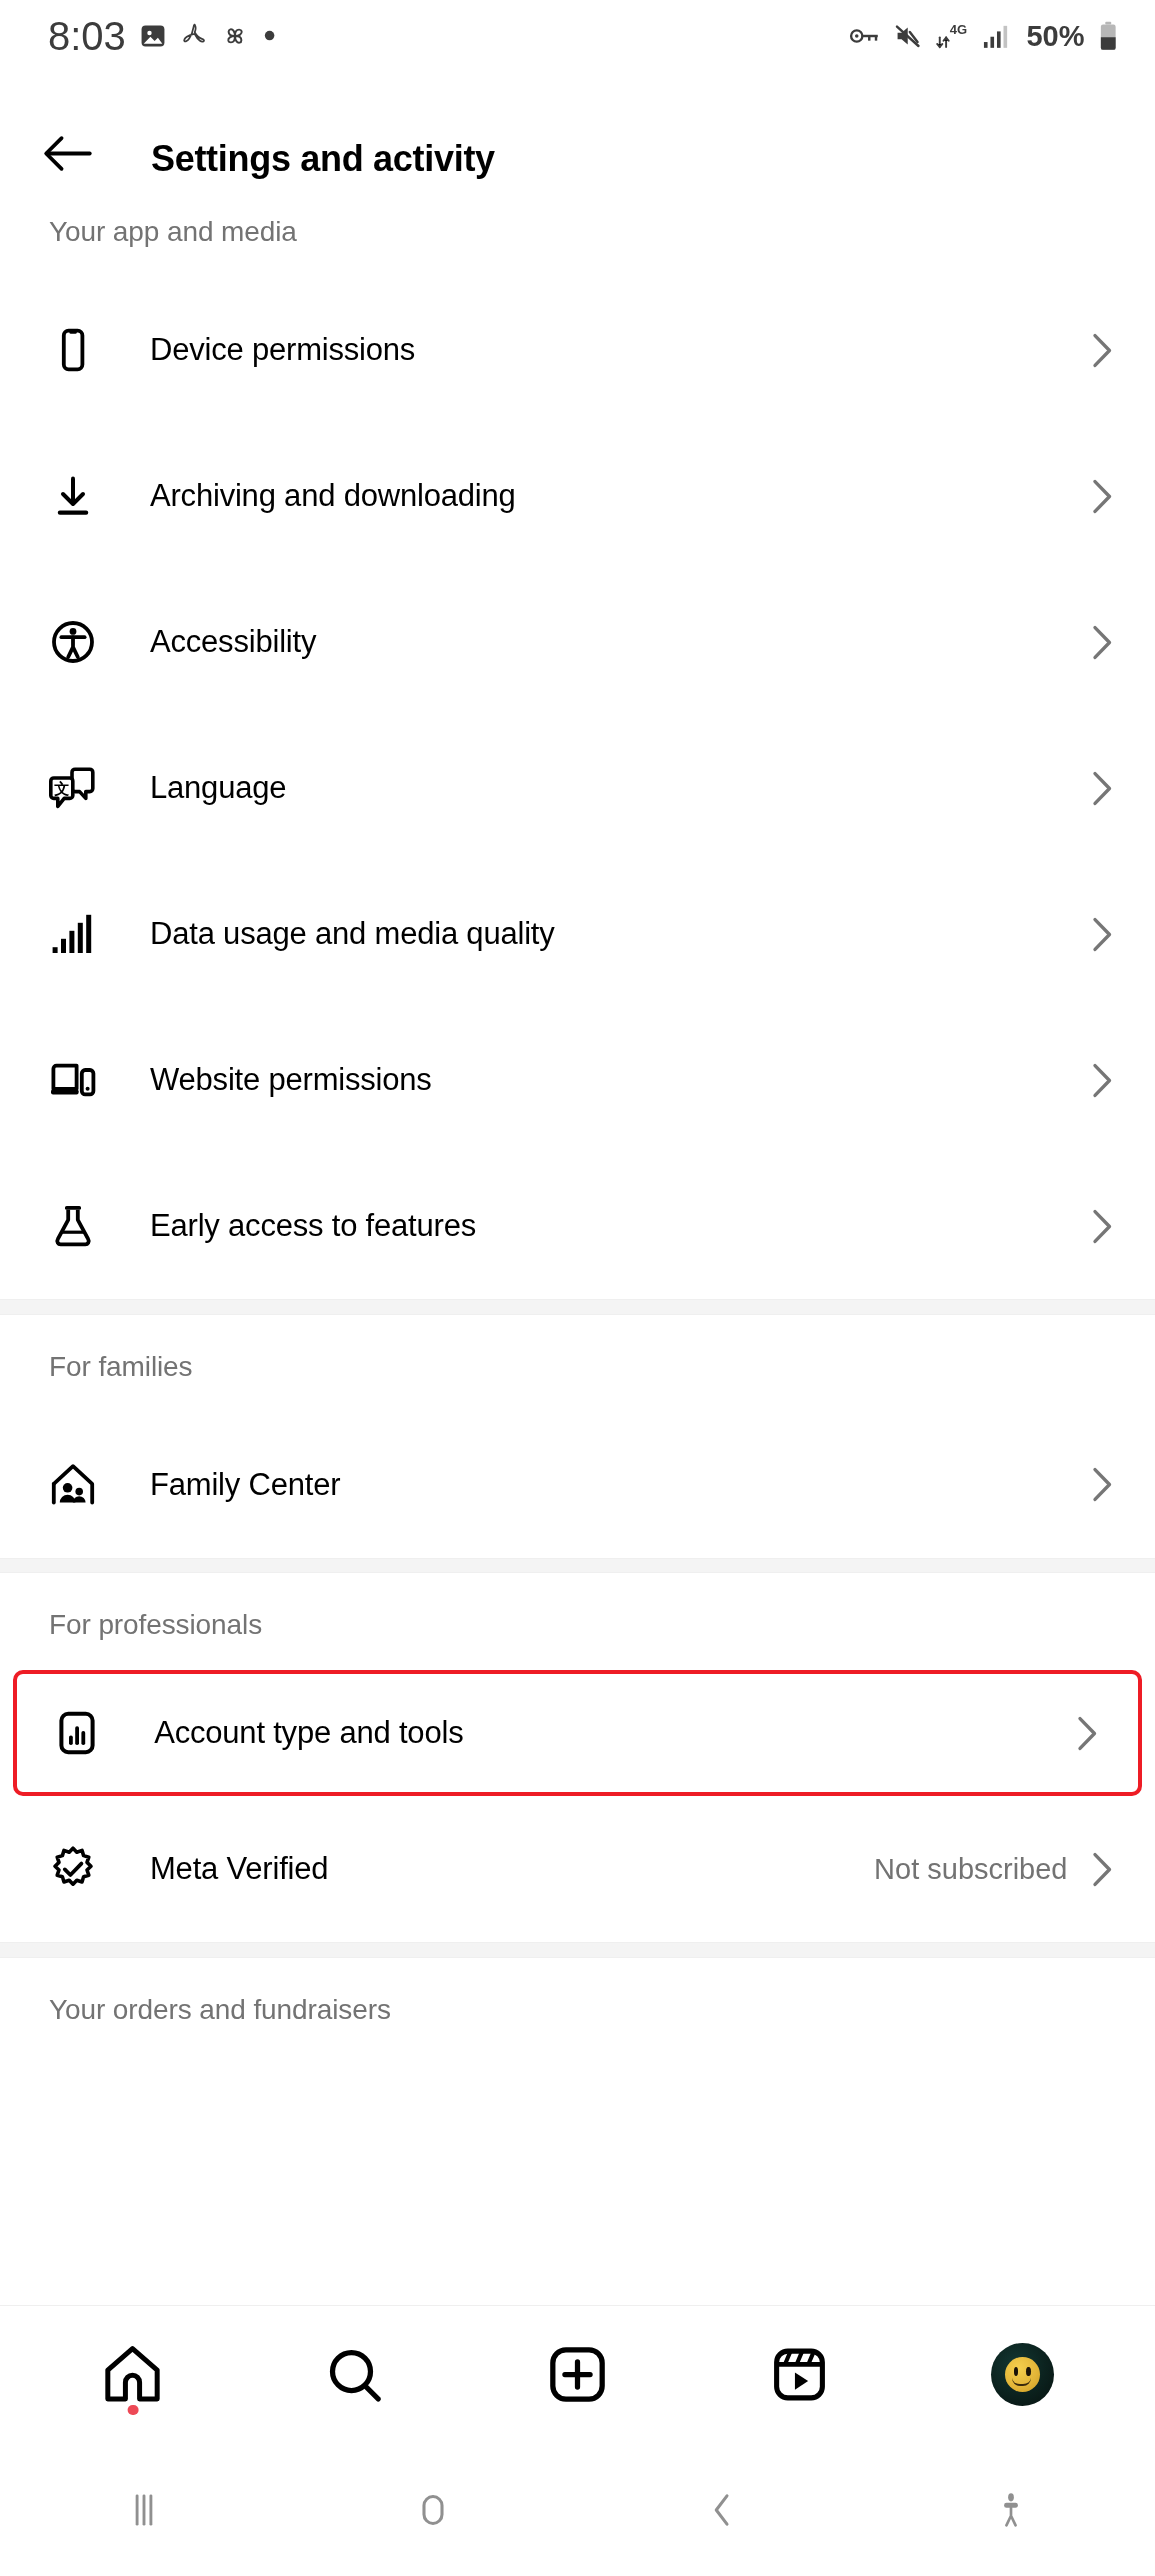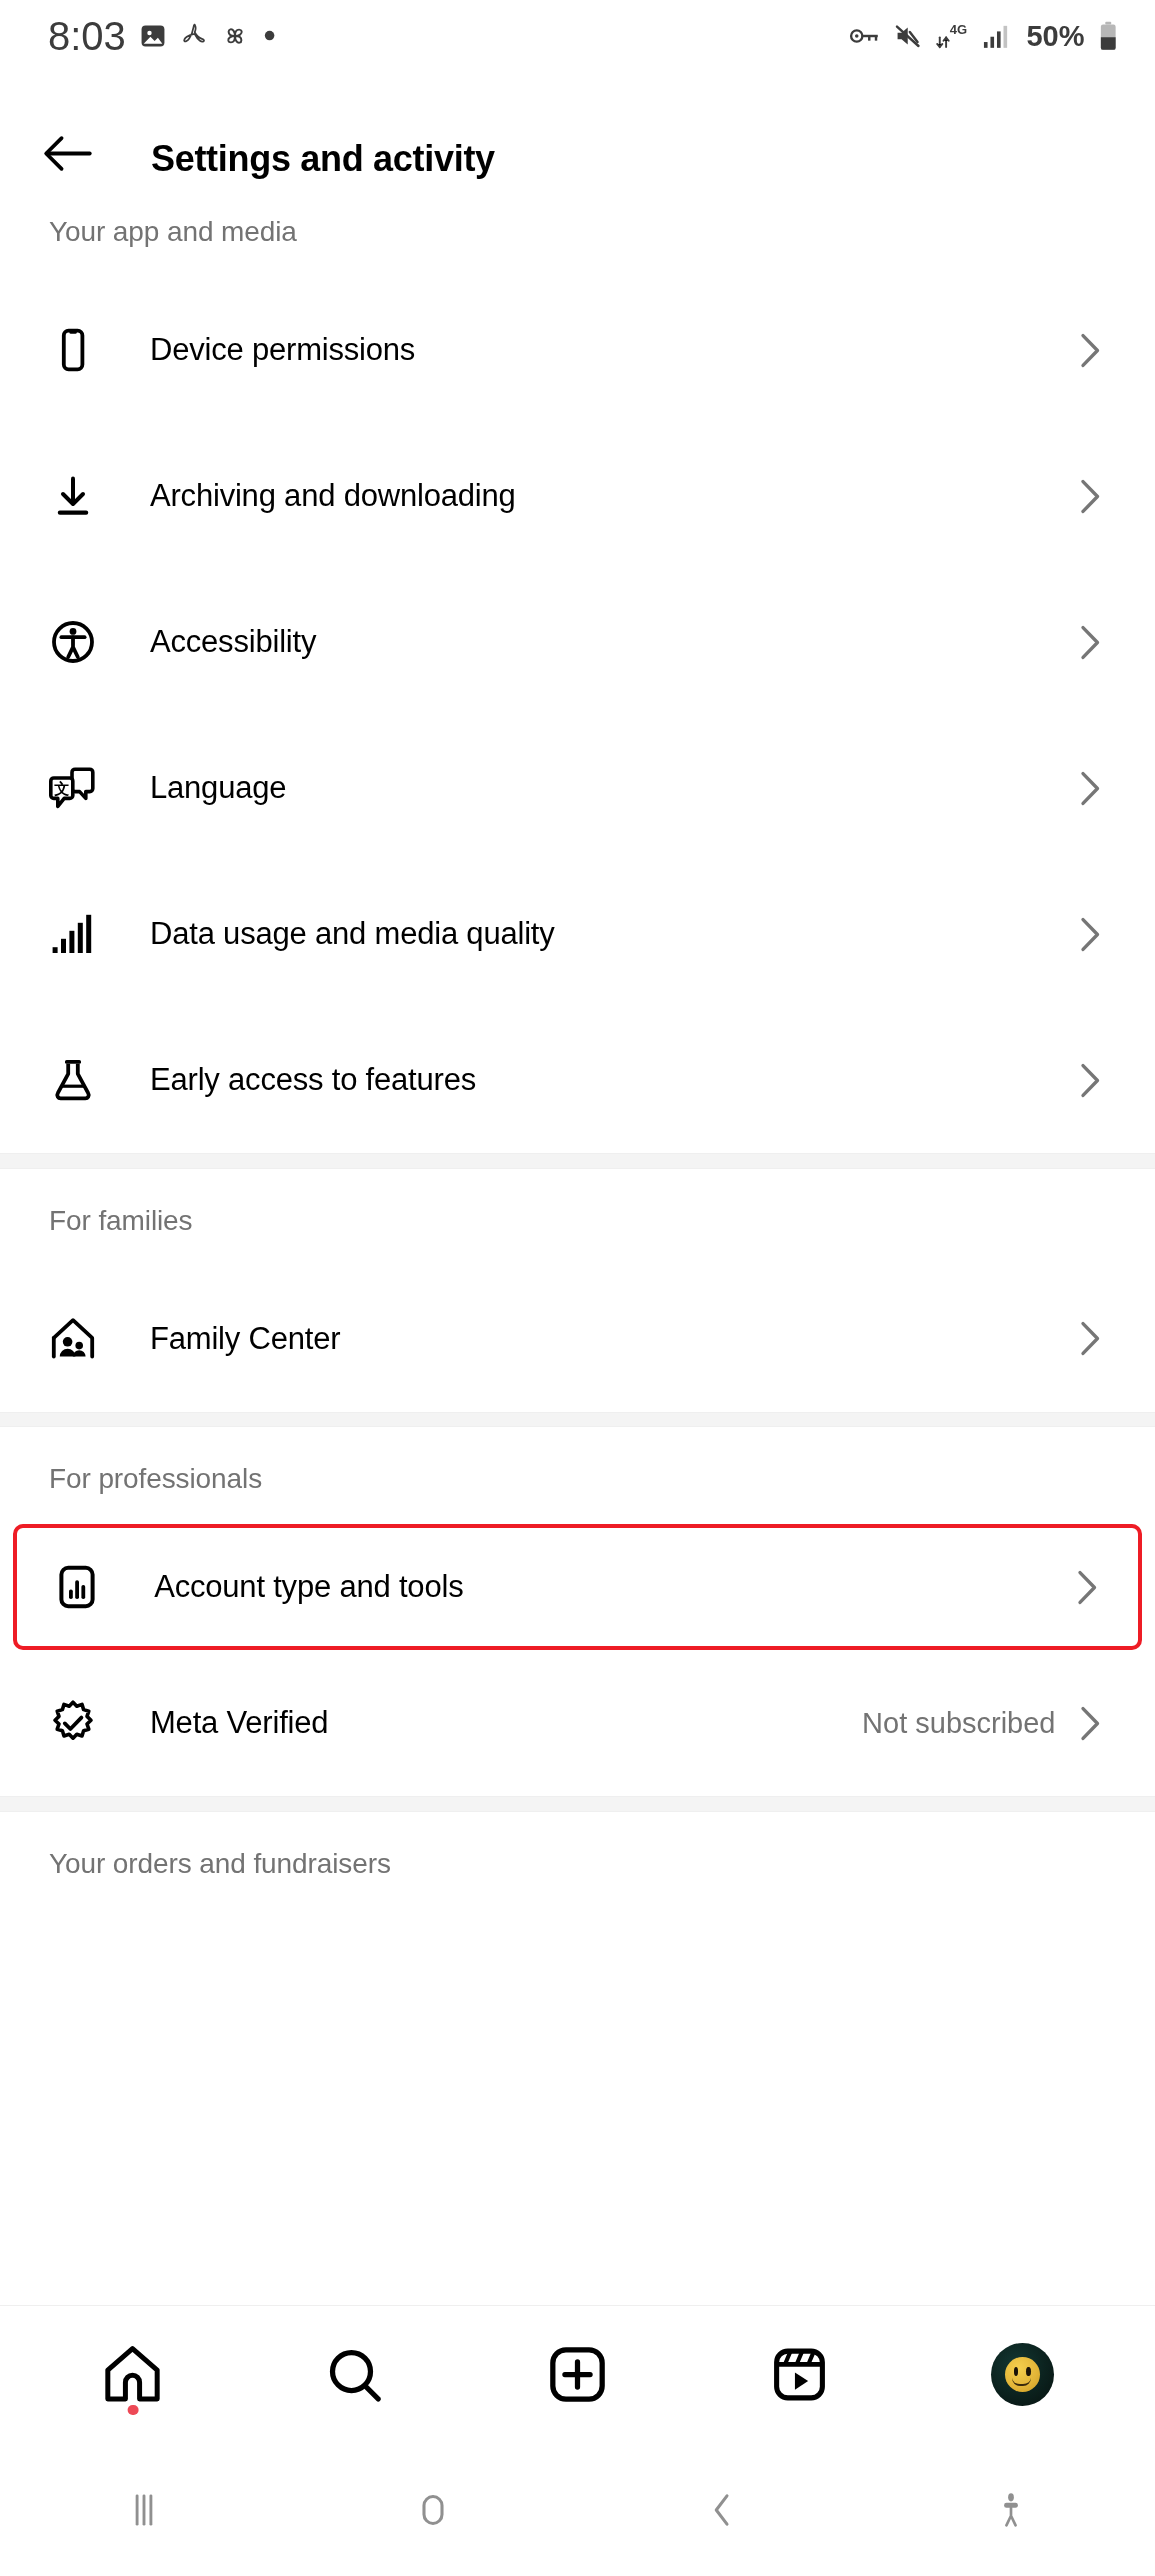--- a/index.html
+++ b/index.html
@@ -95,21 +95,21 @@
     height: 15.6px;
     background: #f4f4f4;
     border-top: 0.6px solid #efefef;
     border-bottom: 0.6px solid #efefef;
   }
 
   .row {
     height: 146px;
     display: flex;
     align-items: center;
-    padding: 0 49px 0 47px;
+    padding: 0 37px 0 47px;
     cursor: pointer;
     background: #ffffff;
   }
   .row-icon {
     width: 51px;
     min-width: 51px;
     height: 51px;
     display: flex;
     align-items: center;
     justify-content: center;
@@ -393,20 +393,36 @@
         </svg>
       </span>
       <span class="row-label">Data usage and media quality</span>
       <span class="chev">
         <svg width="26.5" height="39" viewBox="0 0 22 32">
             <path d="M5 3.6 L17 16 L5 28.4" fill="none" stroke="#767676" stroke-width="2.8" stroke-linecap="round" stroke-linejoin="round"></path>
           </svg>
       </span>
     </div>
 
+    <div class="row">
+      <span class="row-icon">
+        <svg width="48" height="48" viewBox="0 0 24 24">
+          <path d="M2.2 6.4 a1.6 1.6 0 0 1 1.6 -1.6 h10.0 v11.6 H2.2 Z" fill="none" stroke="#000000" stroke-width="1.9" stroke-linejoin="round"></path>
+          <rect x="1.0" y="16.6" width="13.8" height="2.6" rx="1.0" fill="#000000"></rect>
+          <rect x="16.4" y="7.0" width="5.8" height="12.2" rx="1.7" fill="none" stroke="#000000" stroke-width="1.9"></rect>
+          <circle cx="19.3" cy="16.4" r="1.0" fill="#000000"></circle>
+        </svg>
+      </span>
+      <span class="row-label">Website permissions</span>
+      <span class="chev">
+        <svg width="26.5" height="39" viewBox="0 0 22 32">
+            <path d="M5 3.6 L17 16 L5 28.4" fill="none" stroke="#767676" stroke-width="2.8" stroke-linecap="round" stroke-linejoin="round"></path>
+          </svg>
+      </span>
+    </div>
 
     <div class="row">
       <span class="row-icon">
         <svg width="48" height="48" viewBox="0 0 24 24">
           <rect x="8.0" y="2.0" width="8.0" height="1.9" rx="0.8" fill="#000000"></rect>
           <path d="M9.6 3.9 v5.0 L4.4 18.6 a1.7 1.7 0 0 0 1.5 2.6 h12.2 a1.7 1.7 0 0 0 1.5 -2.6 L14.4 8.9 V3.9" fill="none" stroke="#000000" stroke-width="1.9" stroke-linejoin="round"></path>
           <path d="M6.1 15.1 h11.8" stroke="#000000" stroke-width="1.6"></path>
         </svg>
       </span>
       <span class="row-label">Early access to features</span>

